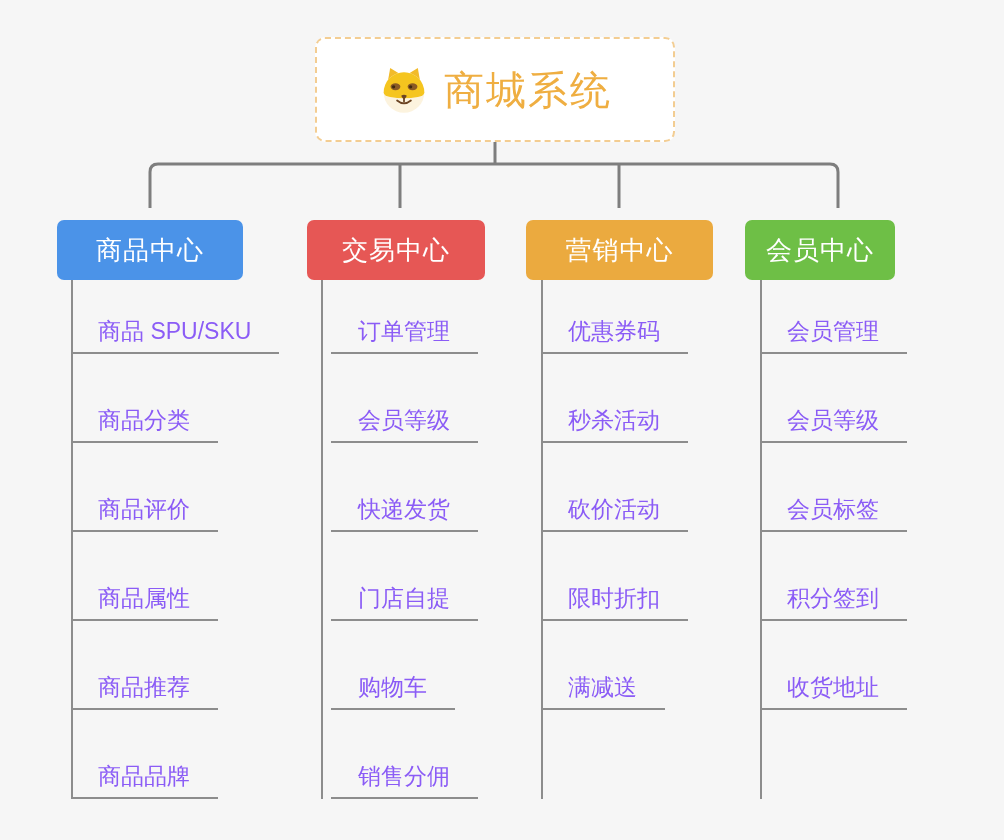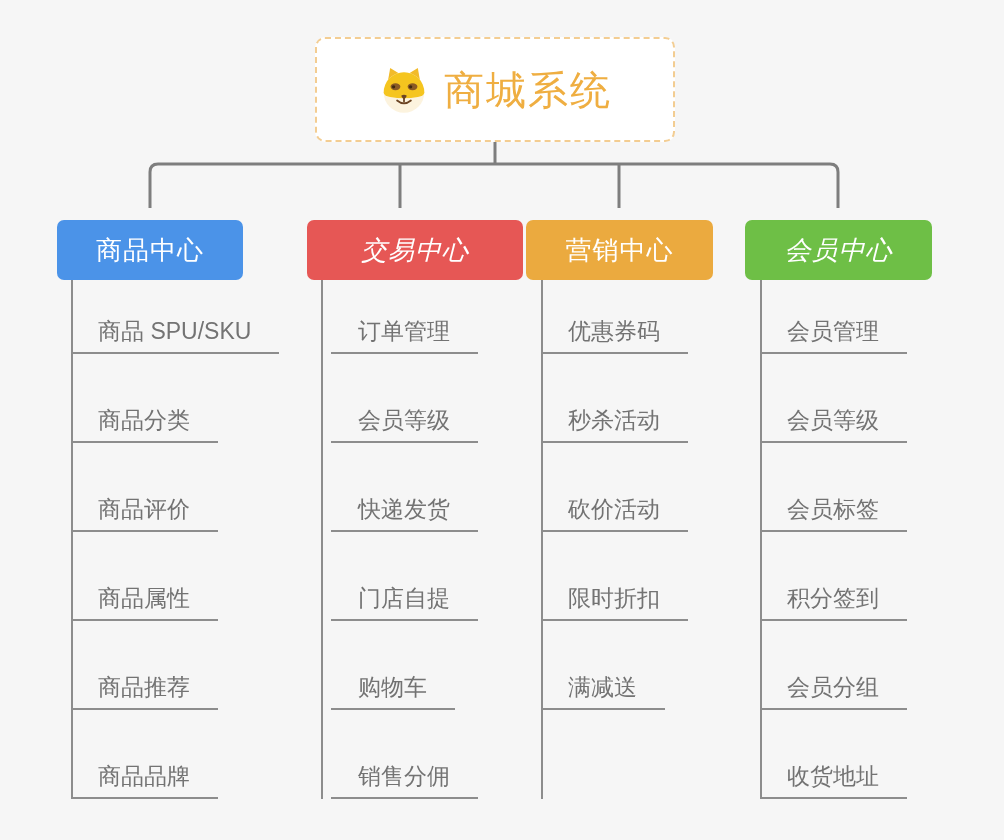--- a/index.html
+++ b/index.html
@@ -38,44 +38,44 @@
   .branch{
     position:absolute;top:208px;height:60px;
     border-radius:7px;
     display:flex;align-items:center;justify-content:center;
     color:#ffffff;
     font-size:26px;
     letter-spacing:1px;
     margin-top:12px;
   }
   .branch-0{left:57px;width:186px;}
-  .branch-1{left:307px;width:216px;font-style:italic;}
+  .branch-1{left:307px;width:178px;}
   .branch-2{left:526px;width:187px;}
-  .branch-3{left:745px;width:187px;font-style:italic;}
+  .branch-3{left:745px;width:150px;}
 
   .leaf-col{
     position:absolute;top:268px;
     display:flex;flex-direction:column;align-items:flex-start;
   }
   .leaf-col-0{left:71px;}
   .leaf-col-1{left:331px;}
   .leaf-col-2{left:541px;}
   .leaf-col-3{left:760px;}
   .leaf{
     box-sizing:border-box;
     height:89px;
     width:max-content;
     display:flex;align-items:flex-end;
     padding:0 28px 9px 27px;
     border-bottom:2px solid #8d8d8d;
   }
   .leaf:first-child{height:86px;}
   .leaf span{
     font-size:23px;
-    color:#737373;
+    color:#8b5cf6;
     line-height:1;
     white-space:nowrap;
   }
 </style>
 </head>
 <body>
 
 <div class="canvas">
 
   <svg class="connectors" width="1004" height="840">
@@ -187,20 +187,17 @@
     <div class="leaf">
         <span>会员等级</span>
       </div>
     <div class="leaf">
         <span>会员标签</span>
       </div>
     <div class="leaf">
         <span>积分签到</span>
       </div>
     <div class="leaf">
-        <span>会员分组</span>
-      </div>
-    <div class="leaf">
         <span>收货地址</span>
       </div>
   </div>
 
 </div>
 
 </body></html>

